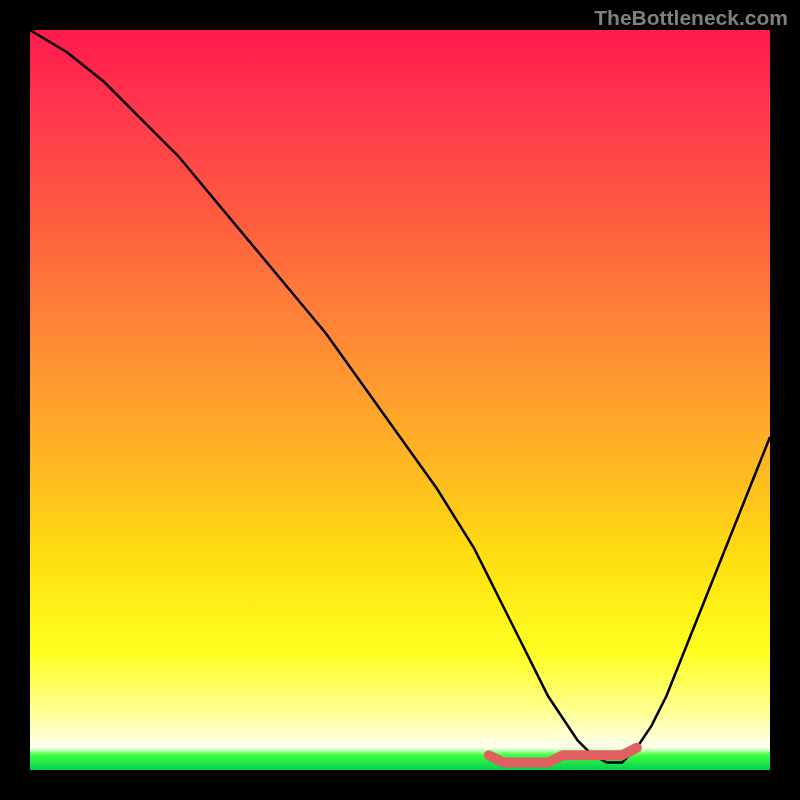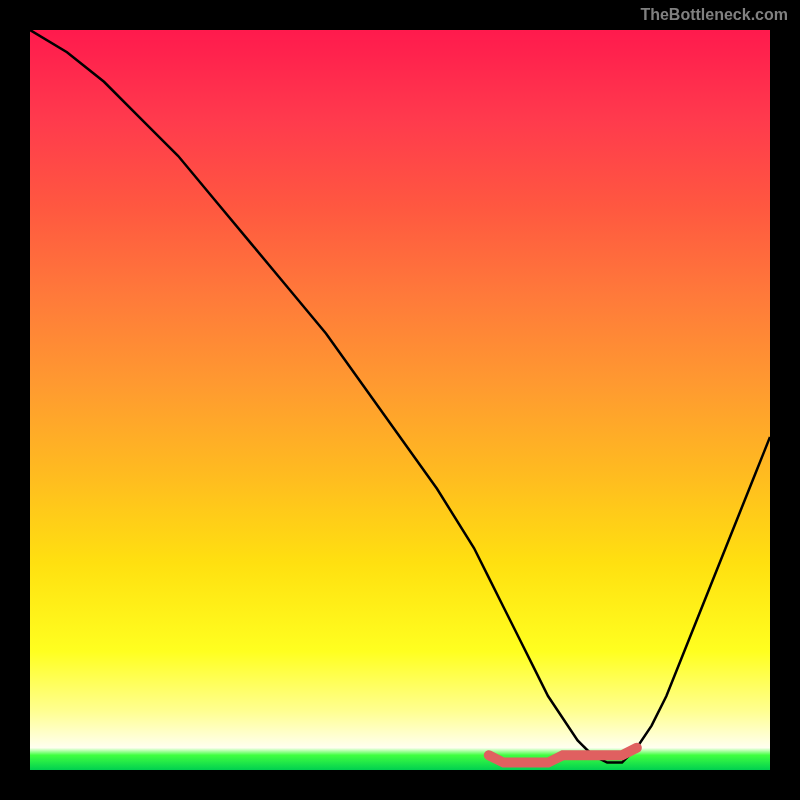--- a/index.html
+++ b/index.html
@@ -15,21 +15,21 @@
     position: relative;
     width: 800px;
     height: 800px;
     background: #000;
   }
   .watermark {
     position: absolute;
     top: 6px;
     right: 12px;
     color: #808080;
-    font-size: 16px;
+    font-size: 21px;
     font-weight: bold;
     z-index: 10;
   }
   .chart-area {
     position: absolute;
     left: 30px;
     top: 30px;
     width: 740px;
     height: 740px;
   }

